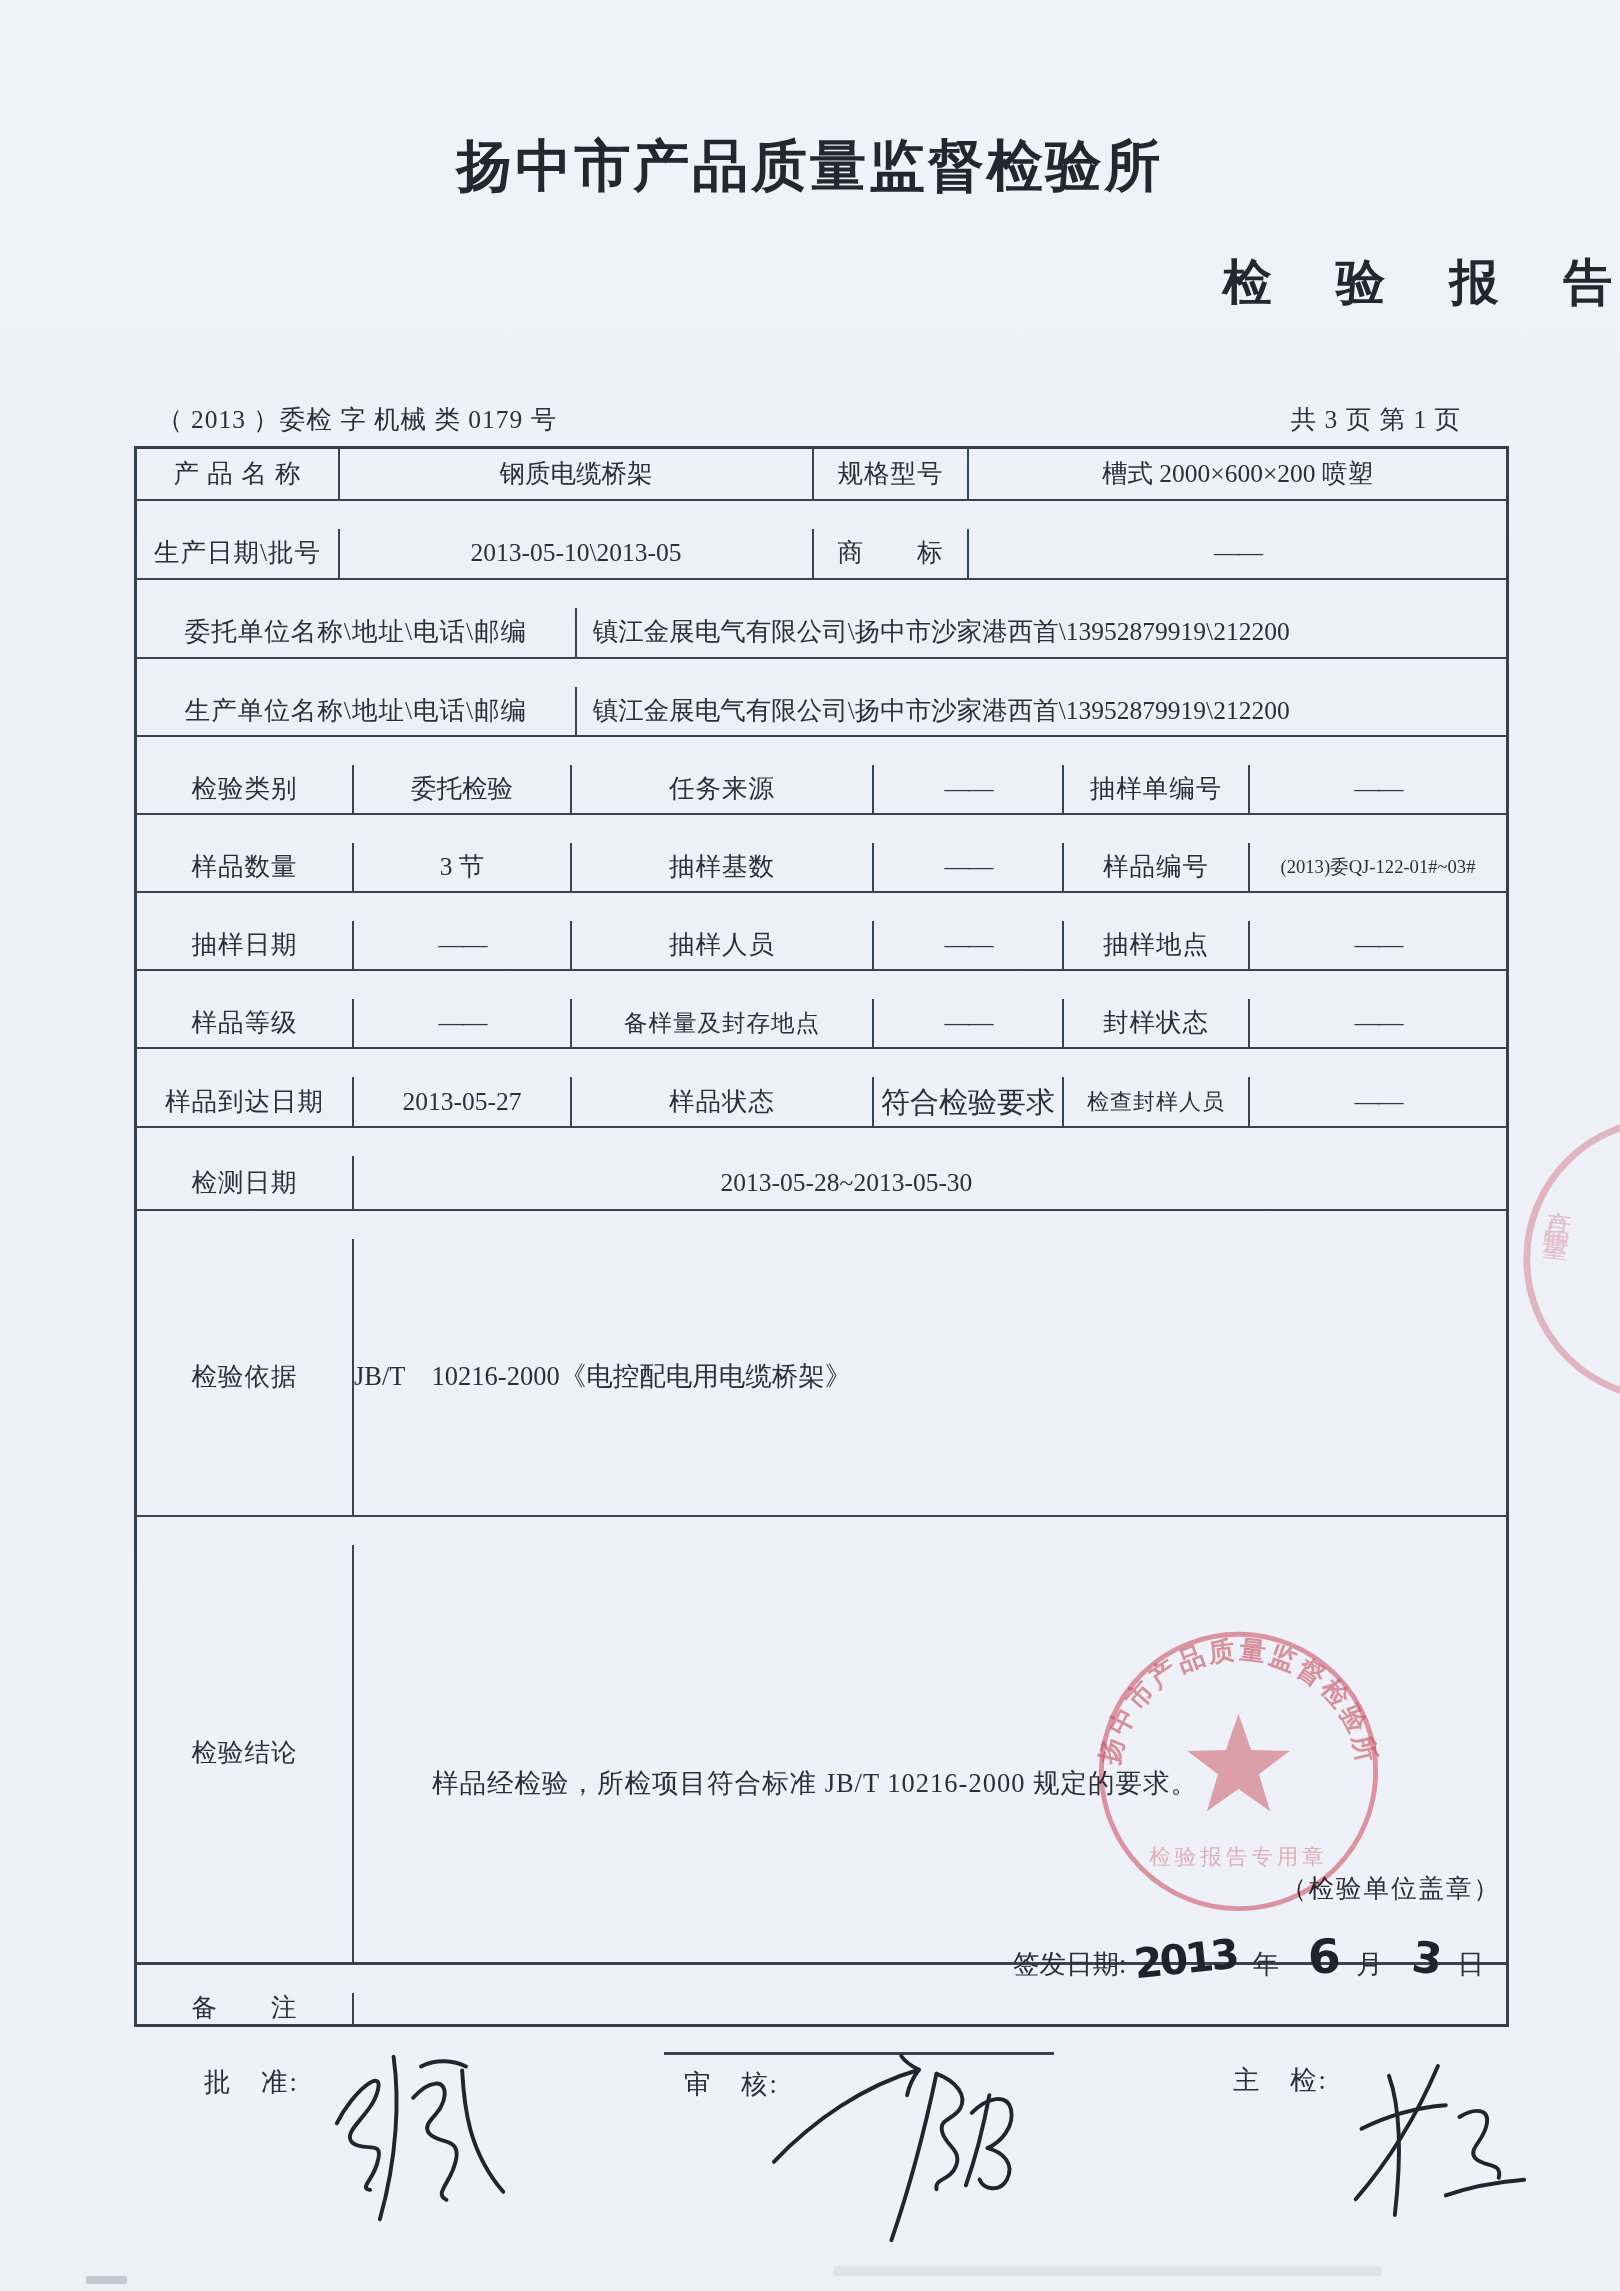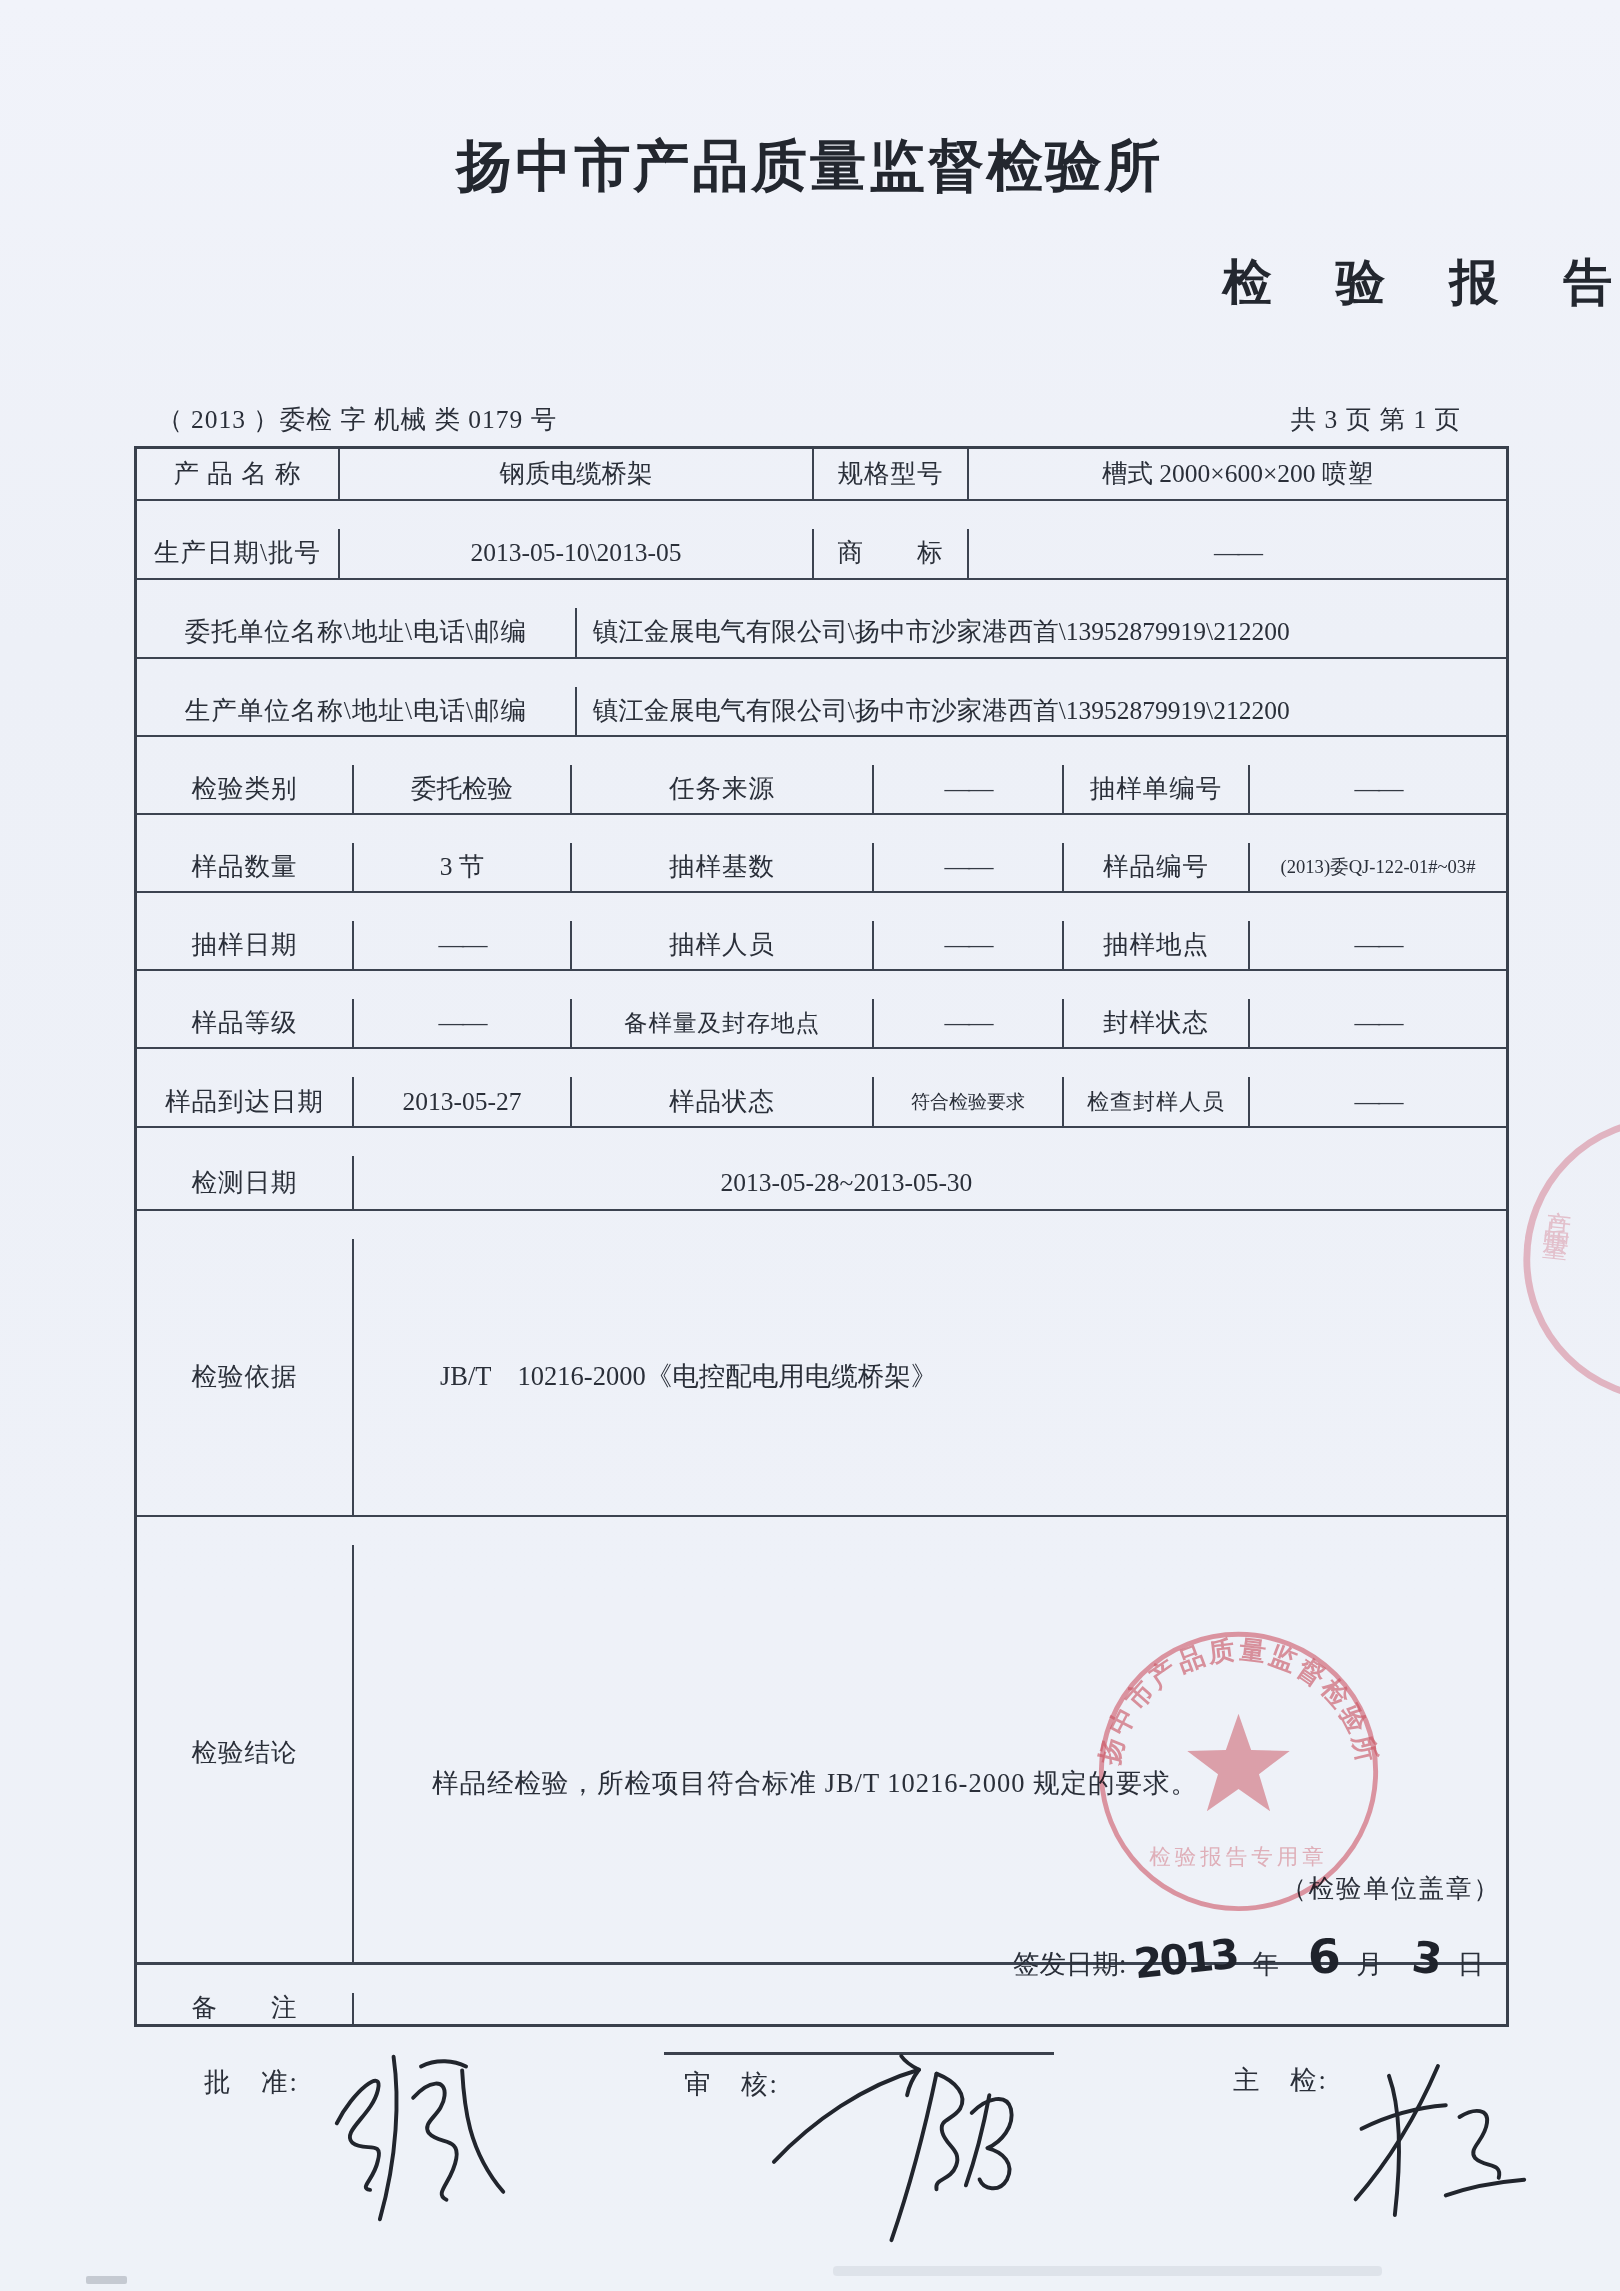--- a/index.html
+++ b/index.html
@@ -136,33 +136,33 @@
       <div class="td lbl" style="width:302px;font-size:23.5px">备样量及封存地点</div>
       <div class="td dash" style="width:190px">——</div>
       <div class="td lbl" style="width:186px">封样状态</div>
       <div class="td grow dash">——</div>
     </div>
 
     <div class="tr thick" style="height:62px">
       <div class="td lbl" style="width:217px">样品到达日期</div>
       <div class="td" style="width:218px">2013-05-27</div>
       <div class="td lbl" style="width:302px">样品状态</div>
-      <div class="td" style="width:190px;font-size:19px">符合检验要求</div>
+      <div class="td" style="width:190px;font-size:29px">符合检验要求</div>
       <div class="td lbl" style="width:186px;font-size:22px">检查封样人员</div>
       <div class="td grow dash">——</div>
     </div>
 
     <div class="tr" style="height:67px">
       <div class="td lbl" style="width:217px">检测日期</div>
       <div class="td grow" style="padding-right:167px">2013-05-28~2013-05-30</div>
     </div>
 
     <div class="tr" style="height:340px">
       <div class="td lbl" style="width:217px">检验依据</div>
-      <div class="td grow left" style="padding-left:86px;font-size:26.5px">JB/T　10216-2000《电控配电用电缆桥架》</div>
+      <div class="td grow left" style="font-size:26.5px">JB/T　10216-2000《电控配电用电缆桥架》</div>
     </div>
 
     <div class="tr thicker" style="height:516px">
       <div class="td lbl" style="width:217px">检验结论</div>
       <div class="td grow concl-cell">
         <div class="concl-text">样品经检验，所检项目符合标准 JB/T 10216-2000 规定的要求。</div>
         <div class="seal-note">（检验单位盖章）</div>
         <div class="issue-line">
           <span>签发日期:</span>
           <span class="hw hw-year">2013</span>

